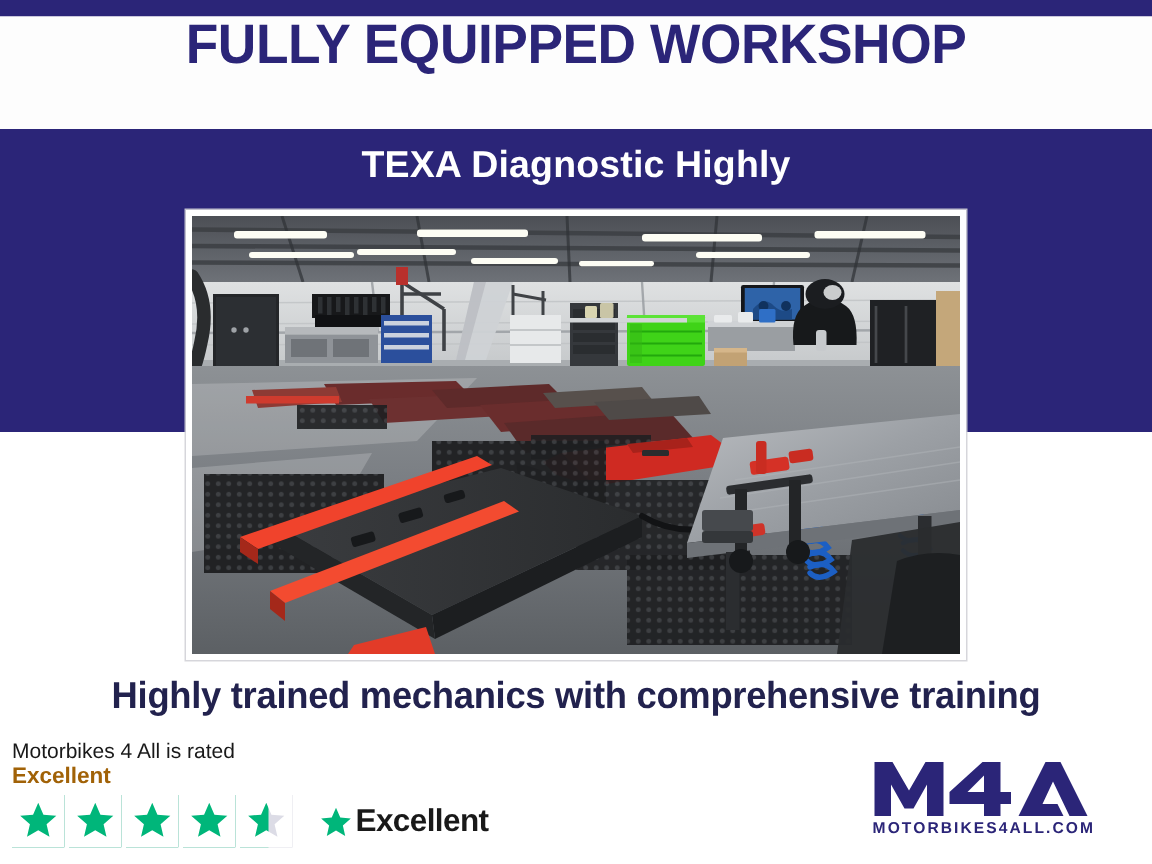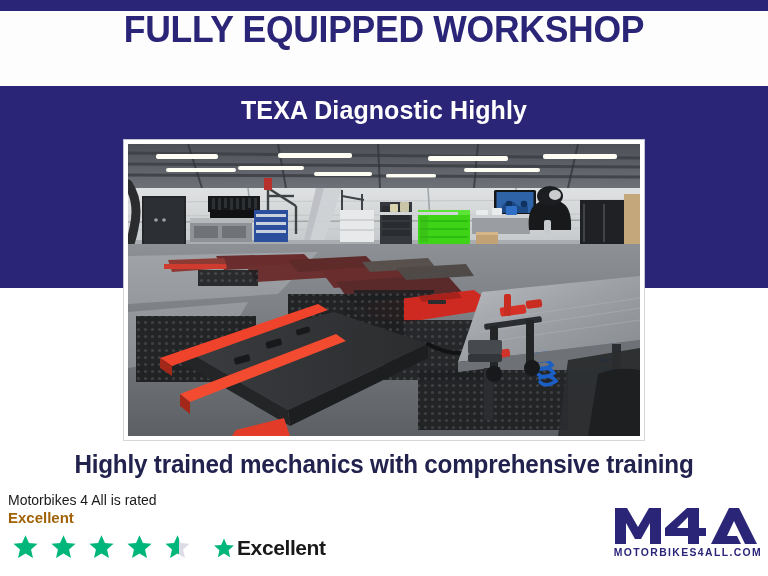--- a/index.html
+++ b/index.html
@@ -173,21 +173,21 @@
     font-weight: bold;
     color: #191919;
     letter-spacing: -0.4px;
     margin-left: 2px;
     line-height: 1;
   }
 
   
   .logo {
     position: absolute;
-    left: 613px; top: 505px;
+    left: 581px; top: 505px;
     width: 145px;
     text-align: right;
   }
   .logo-mark { width: 145px; height: 42px; display: block; }
   .logo-sub {
     font-family: "Liberation Sans", sans-serif;
     font-size: 10.5px;
     font-weight: bold;
     color: #2b2578;
     letter-spacing: 1.4px;

